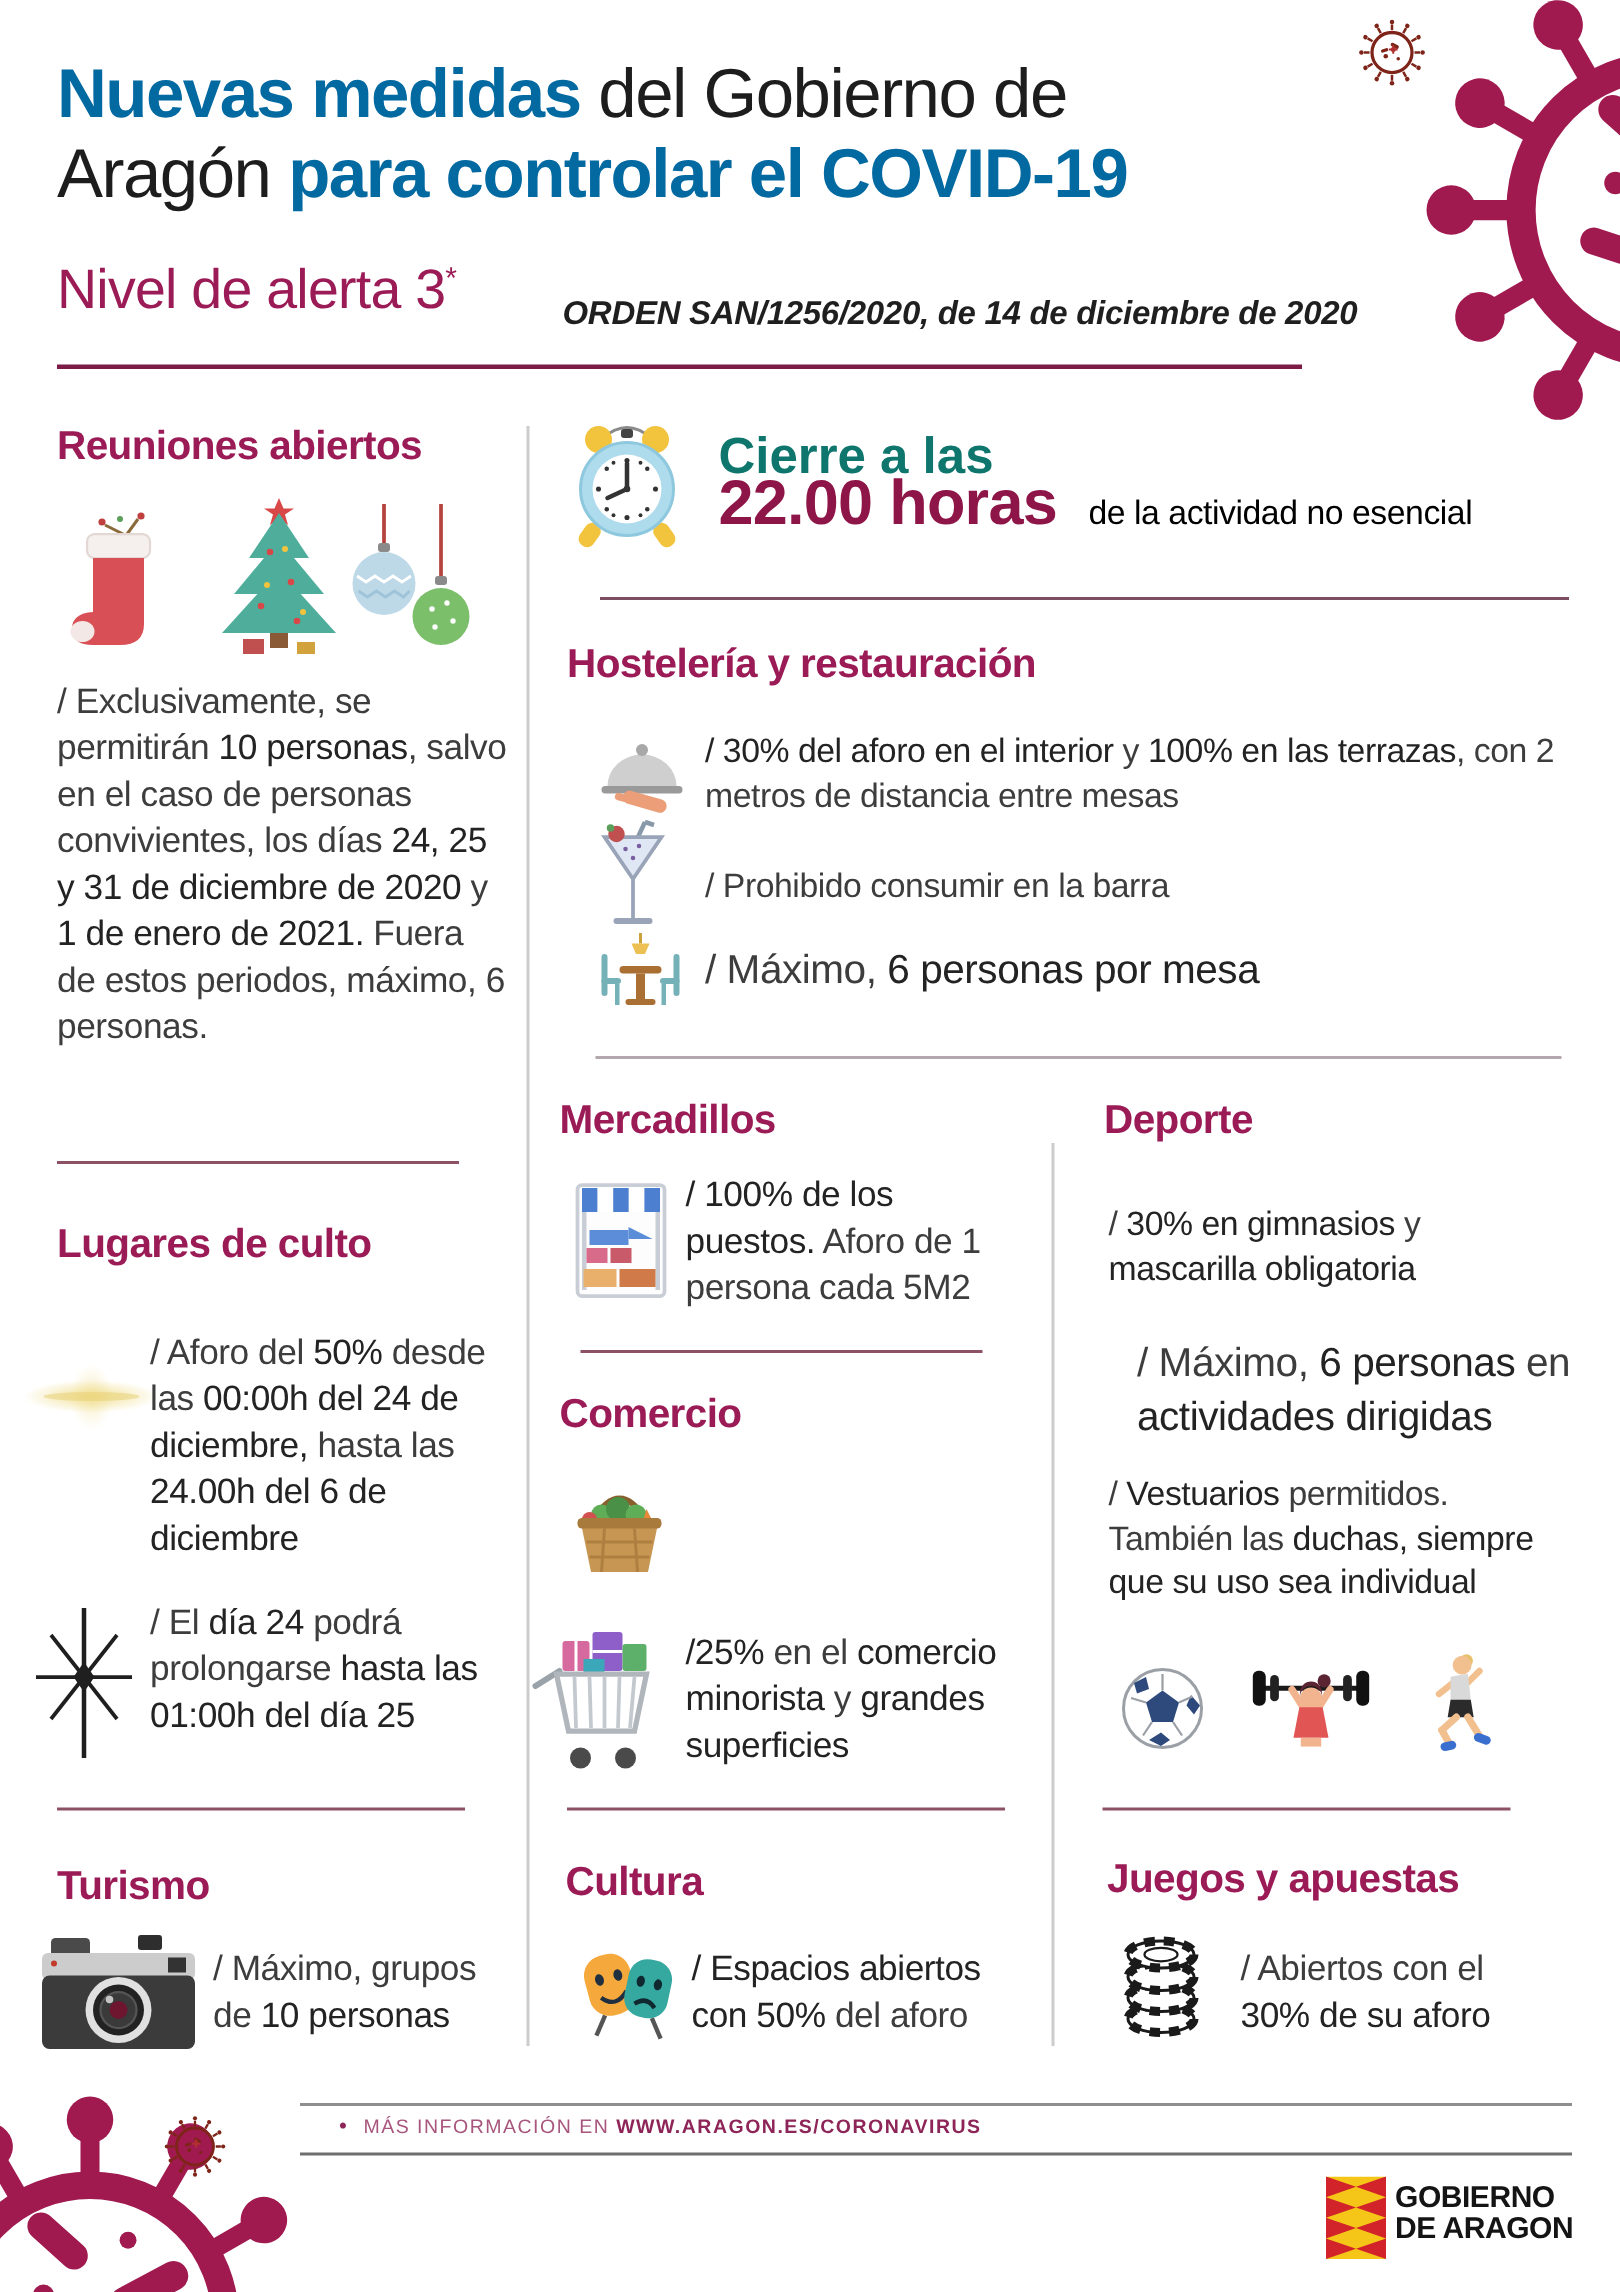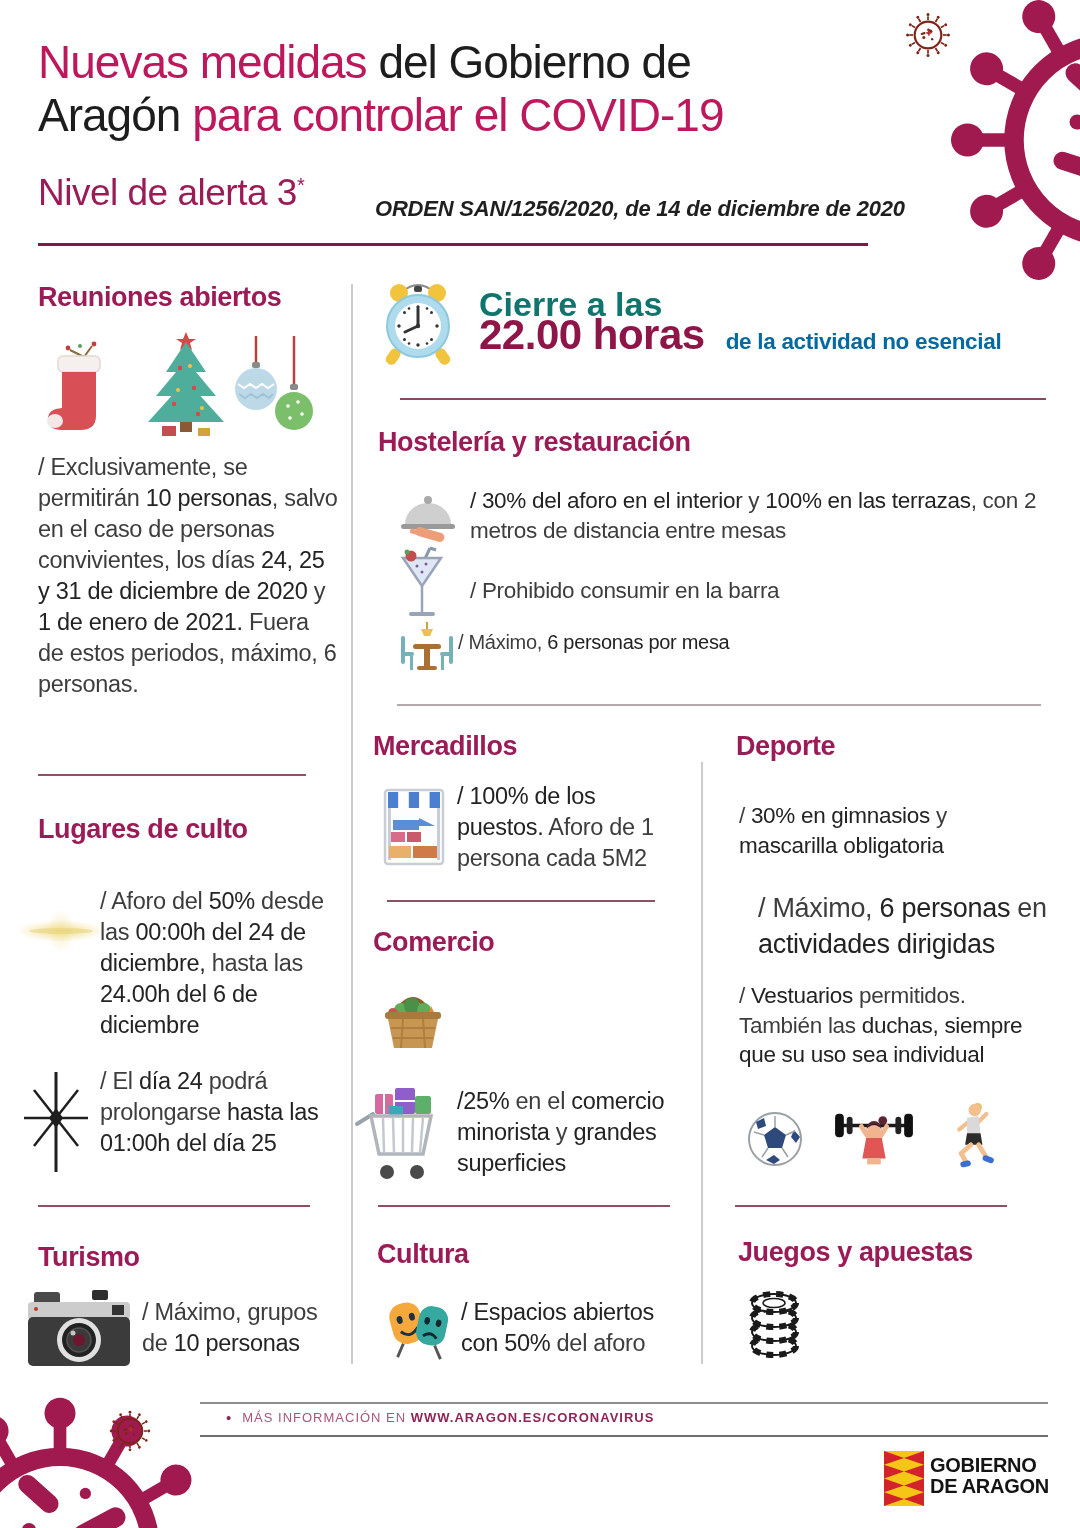--- a/index.html
+++ b/index.html
@@ -6,28 +6,28 @@
   html,body{background:#ffffff}
   body{font-family:"Liberation Sans", sans-serif;}
   #canvas{position:relative;width:1080px;height:1528px;background:#ffffff;overflow:hidden}
   .abs{position:absolute}
   .sec{font-size:27px;font-weight:800;color:#9b1b56;letter-spacing:-0.4px}
   .txt{font-size:23.5px;line-height:1.32;color:#3d3d3d;letter-spacing:-0.3px;font-weight:400}
   .txt .b{font-weight:400;color:#232323}
   .hl{height:2px;background:#8c5264}
   .vl{width:2px;background:#cccccc}
   .title{font-size:46px;line-height:1.16;color:#1d1d1d;font-weight:400;letter-spacing:-1px}
-  .title .b{font-weight:400;color:#be185d}
+  .title .b{font-weight:700;color:#0369a1}
   .alert{font-size:37px;color:#9b1b56;font-weight:400;letter-spacing:-0.5px}
   .alert sup{font-size:20px}
   .order{font-size:22px;font-style:italic;font-weight:700;color:#1f1f1f;letter-spacing:-0.2px}
   .cl-intro{font-size:34px;font-weight:800;color:#0f766e}
   .cl-row{display:flex;align-items:baseline;gap:21px}
   .cl-time{font-size:42px;font-weight:800;color:#8e1548;letter-spacing:-0.5px}
-  .cl-scope{font-size:22.5px;font-weight:700;color:#0369a1;letter-spacing:-0.3px}
+  .cl-scope{font-size:22.5px;font-weight:400;color:#000000;letter-spacing:-0.3px}
   .finfo{font-size:13px;color:#a8567d;letter-spacing:1px;font-weight:500;display:flex;align-items:center;gap:10px}
   .finfo .lnk{color:#8e2558;font-weight:800}
   .logo{font-size:20px;font-weight:800;color:#141414;line-height:1.05;letter-spacing:-0.3px}
   svg{display:block}
 </style>
 </head>
 <body>
 
 <div id="canvas">
 
@@ -295,21 +295,21 @@
     <rect x="23" y="46" width="20" height="4" rx="2" fill="#a96f33"></rect>
     <g fill="#74b2b8">
       <rect x="7" y="16" width="4" height="28" rx="2"></rect>
         <rect x="7" y="32" width="13" height="4" rx="2"></rect>
         <rect x="16" y="36" width="3" height="14"></rect>
       <rect x="55" y="16" width="4" height="28" rx="2"></rect>
         <rect x="46" y="32" width="13" height="4" rx="2"></rect>
         <rect x="47" y="36" width="3" height="14"></rect>
     </g>
   </svg>
-  <p class="abs txt" style="left:458px;top:629px;width:590px;font-size:20px"><span>/ Máximo, </span><span class="b">6 personas por mesa</span></p>
+  <p class="abs txt" style="left:470px;top:629px;width:590px;font-size:27px"><span>/ Máximo, </span><span class="b">6 personas por mesa</span></p>
 
   <div class="abs hl" style="left:397px;top:704px;width:644px;background:#b3a8ae"></div>
 
   <h2 class="abs sec" style="left:373px;top:731px">Mercadillos</h2>
 
   <svg class="abs" style="left:383px;top:784px" width="62" height="84" viewBox="0 0 62 84">
     <rect x="2" y="6" width="58" height="74" rx="3" fill="#fdfdfd" stroke="#c9ced6" stroke-width="2.5"></rect>
     <g>
       <rect x="5" y="8" width="10.4" height="16" fill="#4d7fd0"></rect>
         <rect x="15.4" y="8" width="10.4" height="16" fill="#ffffff"></rect>
@@ -449,20 +449,21 @@
       <ellipse cx="28" cy="56" rx="22" ry="9" fill="none" stroke="#1a1a1a" stroke-width="6" stroke-dasharray="7 6"></ellipse>
       <ellipse cx="28" cy="42" rx="22" ry="9" fill="#ffffff" stroke="#1a1a1a" stroke-width="2"></ellipse>
       <ellipse cx="28" cy="42" rx="22" ry="9" fill="none" stroke="#1a1a1a" stroke-width="6" stroke-dasharray="7 6"></ellipse>
       <ellipse cx="28" cy="28" rx="22" ry="9" fill="#ffffff" stroke="#1a1a1a" stroke-width="2"></ellipse>
       <ellipse cx="28" cy="28" rx="22" ry="9" fill="none" stroke="#1a1a1a" stroke-width="6" stroke-dasharray="7 6"></ellipse>
       <ellipse cx="28" cy="13" rx="22" ry="9" fill="#ffffff" stroke="#1a1a1a" stroke-width="2"></ellipse>
       <ellipse cx="28" cy="13" rx="22" ry="9" fill="none" stroke="#1a1a1a" stroke-width="6" stroke-dasharray="7 6"></ellipse>
       <ellipse cx="28" cy="13" rx="11" ry="4.5" fill="#ffffff" stroke="#1a1a1a" stroke-width="1.5"></ellipse>
     </g>
   </svg>
+  <p class="abs txt" style="left:827px;top:1297px;width:200px"><span>/ Abiertos con el </span><span class="b">30% de su aforo</span></p>
 
   <div class="abs hl" style="left:200px;top:1402px;width:848px;background:#8e8e8e"></div>
   <div class="abs finfo" style="left:226px;top:1409px">
     <span style="color:#8e2558;font-size:15px">•</span>
     <span><span>MÁS INFORMACIÓN EN </span><span class="lnk">WWW.ARAGON.ES/CORONAVIRUS</span></span>
   </div>
   <div class="abs hl" style="left:200px;top:1435px;width:848px;background:#6f6f6f"></div>
 
   <svg class="abs" style="left:884px;top:1451px" width="40" height="55" viewBox="0 0 40 55">
     <rect width="40" height="55" fill="#f5c518"></rect>

